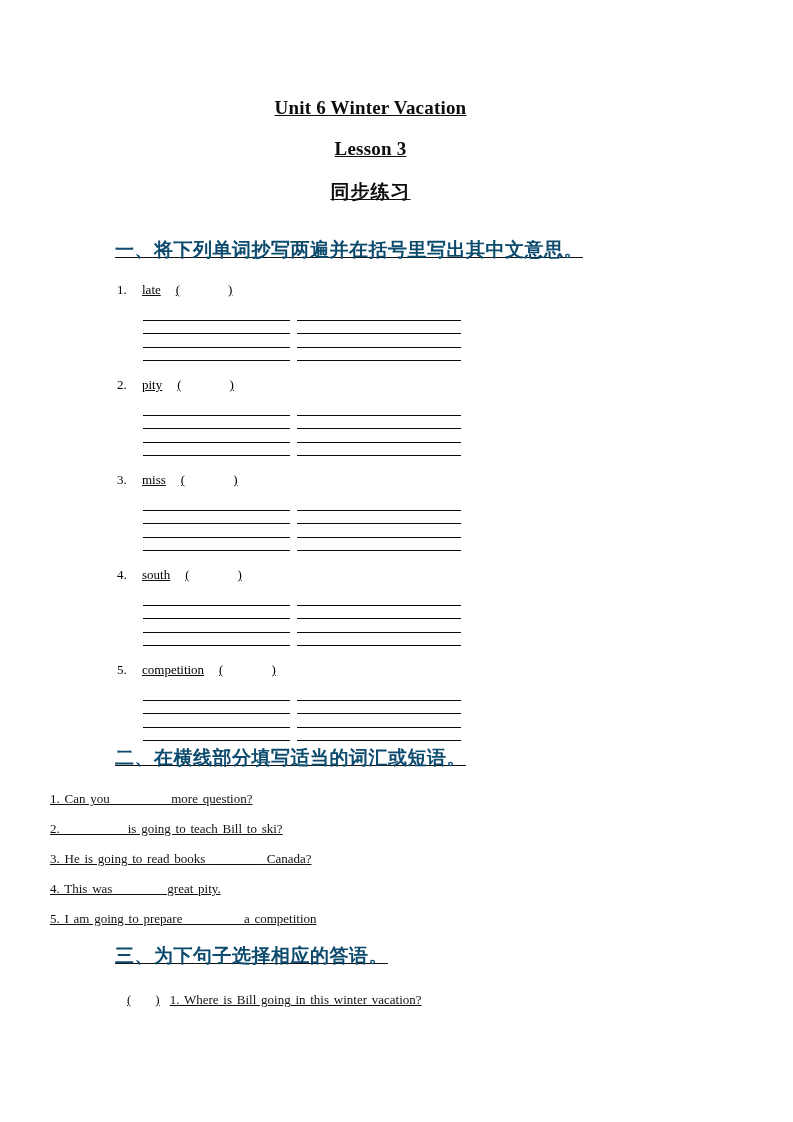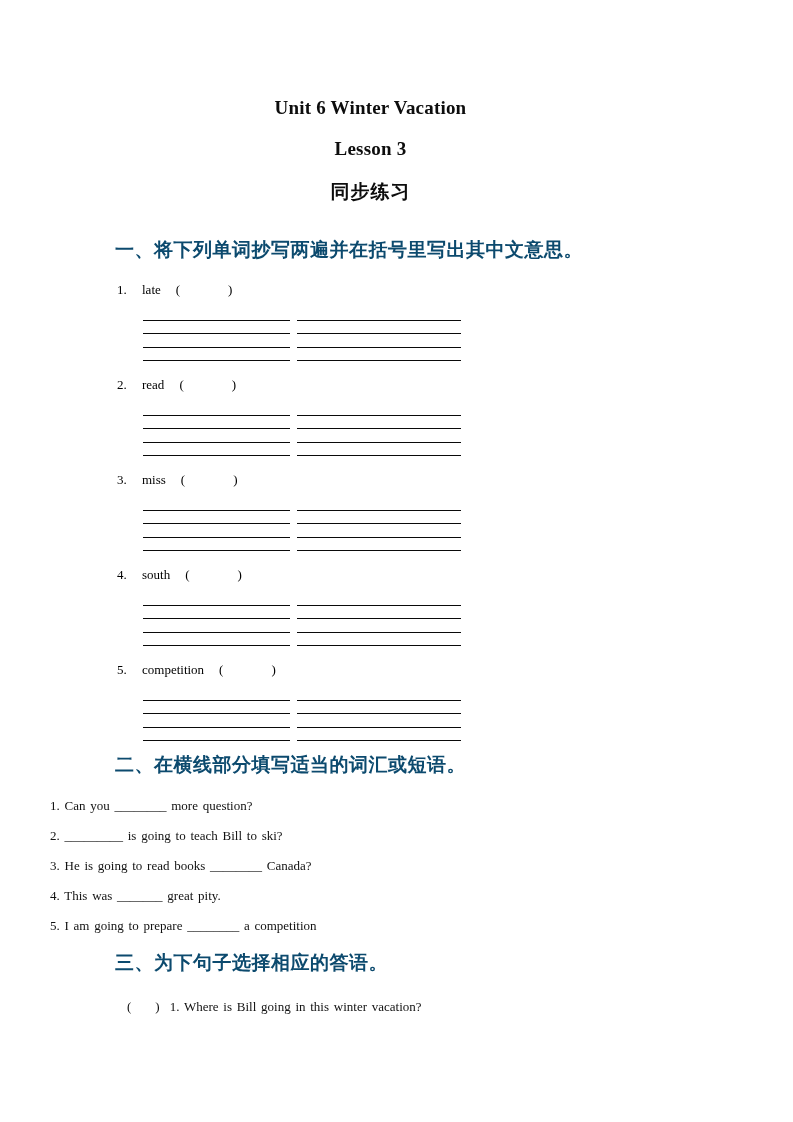--- a/index.html
+++ b/index.html
@@ -6,20 +6,21 @@
   html, body { background: #ffffff; }
   body { width: 793px; height: 1122px; overflow: hidden; }
   .page {
     position: relative;
     width: 741px;
     height: 1122px;
     background: #ffffff;
     color: #111111;
     font-family: "Liberation Serif", serif;
     padding-top: 98px;
+    text-decoration: underline;
   }
   
   .title-line {
     text-align: center;
     font-weight: bold;
     color: #0d0d0d;
   }
   .t-en {
     font-family: "Liberation Serif", serif;
     font-size: 19px;
@@ -38,21 +39,21 @@
   .sec-heading {
     font-family: "DejaVu Sans", sans-serif;
     font-weight: bold;
     font-size: 19px;
     line-height: 24px;
     color: #0c4a6e;
     margin-left: 115px;
     letter-spacing: 0.5px;
   }
   .s1h { margin-top: 35px; }
-  .s2h { margin-top: 11px; }
+  .s2h { margin-top: 4px; }
   .s3h { margin-top: 17px; }
   
   .word-item { margin-top: 16px; }
   .word-item.first { margin-top: 21px; }
   .word-line {
     margin-left: 117px;
     font-size: 13px;
     line-height: 15px;
     color: #000000;
     white-space: nowrap;
@@ -121,21 +122,21 @@
           <div class="w-line"></div>
           <div class="w-line"></div>
           <div class="w-line"></div>
           <div class="w-line"></div>
         </div>
     </div>
   </div>
 
   <div class="word-item">
     <div class="word-line">
-      <span class="item-num">2.</span><span>read</span><span class="paren-open">(</span><span class="paren-gap"></span><span>)</span>
+      <span class="item-num">2.</span><span>pity</span><span class="paren-open">(</span><span class="paren-gap"></span><span>)</span>
     </div>
     <div class="copy-grid">
       <div class="copy-col-left">
           <div class="w-line"></div>
           <div class="w-line"></div>
           <div class="w-line"></div>
           <div class="w-line"></div>
         </div>
       <div class="copy-col-right">
           <div class="w-line"></div>

